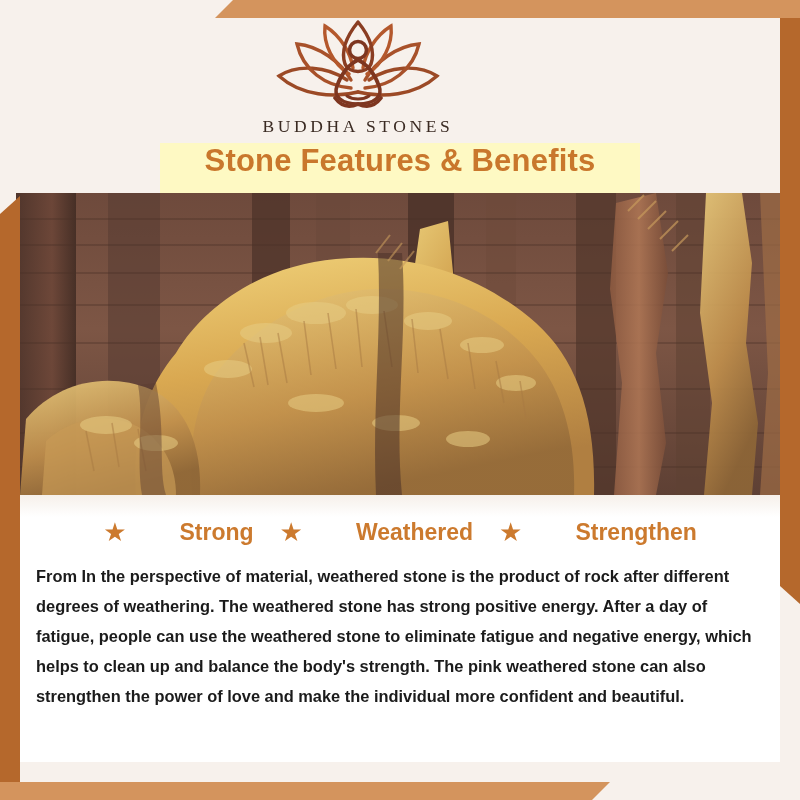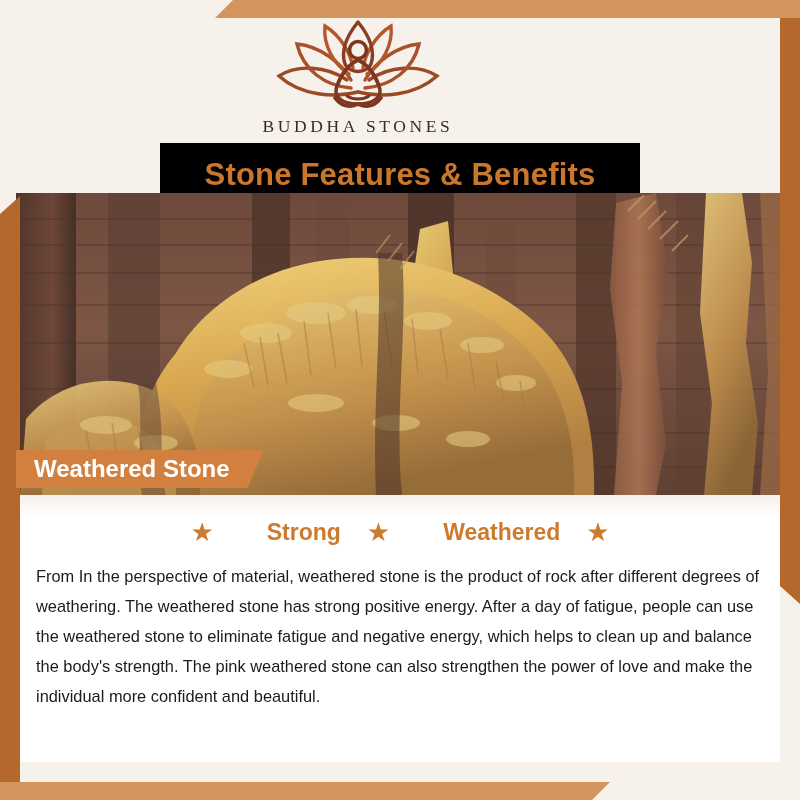--- a/index.html
+++ b/index.html
@@ -91,23 +91,23 @@
     white-space: nowrap;
   }
 
   
   .title-banner {
     position: absolute;
     top: 143px;
     left: 160px;
     width: 480px;
     height: 50px;
-    background: #000000;
-    display: flex;
-    align-items: flex-end;
+    background: #fef9c3;
+    display: flex;
+    align-items: flex-start;
     justify-content: center;
     z-index: 4;
   }
   .title-text {
     font-size: 31px;
     font-weight: bold;
     color: #c9772c;
     letter-spacing: 0.2px;
     white-space: nowrap;
   }
@@ -195,20 +195,21 @@
 
   .body-copy {
     position: absolute;
     top: 66px;
     left: 16px;
     width: 730px;
     font-size: 16.4px;
     line-height: 30px;
     color: #1b1b1b;
     text-align: left;
+    font-weight: bold;
   }
 </style>
 </head>
 <body>
 
 <div id="poster">
 
   <div class="band-top"></div>
   <div class="strip-right"></div>
   <div class="strip-left"></div>
@@ -359,37 +360,35 @@
           <path d="M656 58 l16 -16"></path>
       </g>
       <g stroke="#c79a5c" stroke-width="2" opacity="0.6">
         <path d="M360 60 l14 -18"></path>
           <path d="M372 68 l14 -18"></path>
           <path d="M384 76 l14 -18"></path>
       </g>
     </svg>
   </div>
 
-  <div class="caption-tag">
-    <span class="caption-text">Weathered Stone</span>
-  </div>
 
   <div class="content">
     <div class="fade-top"></div>
 
     <div class="features">
       <div class="feature">
         <span class="star">★</span>
         <span class="flabel">Strong</span>
       </div>
       <div class="feature">
         <span class="star">★</span>
         <span class="flabel">Weathered</span>
       </div>
       <div class="feature">
         <span class="star">★</span>
+        <span class="flabel">Strengthen</span>
       </div>
     </div>
 
     <div class="body-copy">From In the perspective of material, weathered stone is the product of rock after different degrees of weathering. The weathered stone has strong positive energy. After a day of fatigue, people can use the weathered stone to eliminate fatigue and negative energy, which helps to clean up and balance the body's strength. The pink weathered stone can also strengthen the power of love and make the individual more confident and beautiful.</div>
   </div>
 
 </div>
 
 </body></html>

